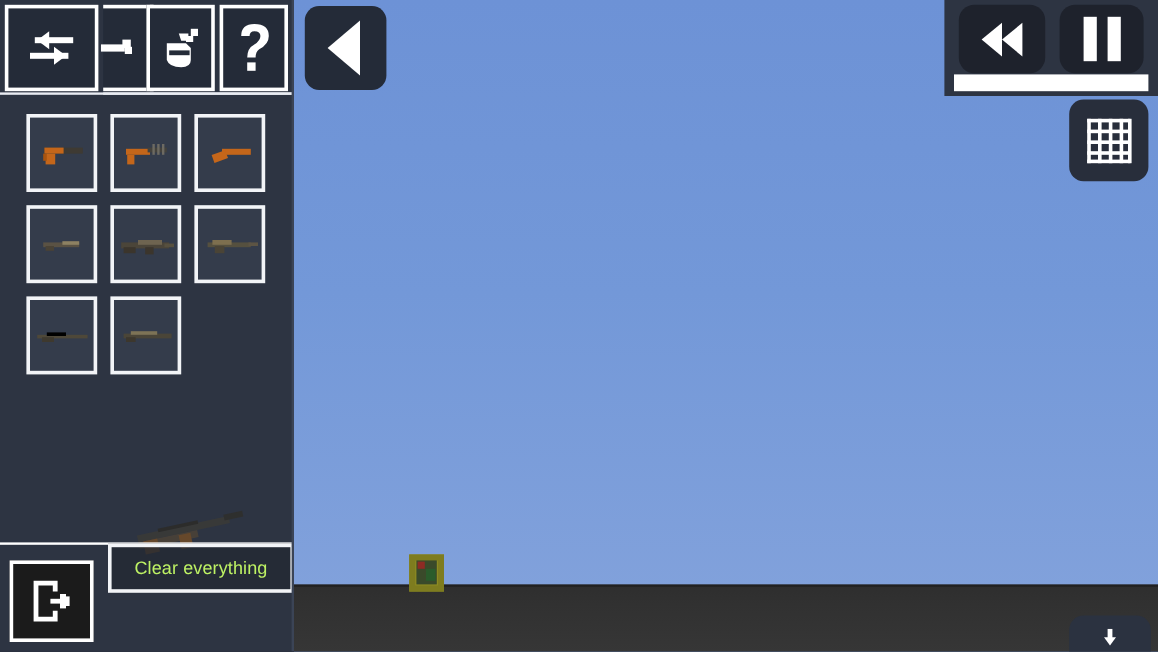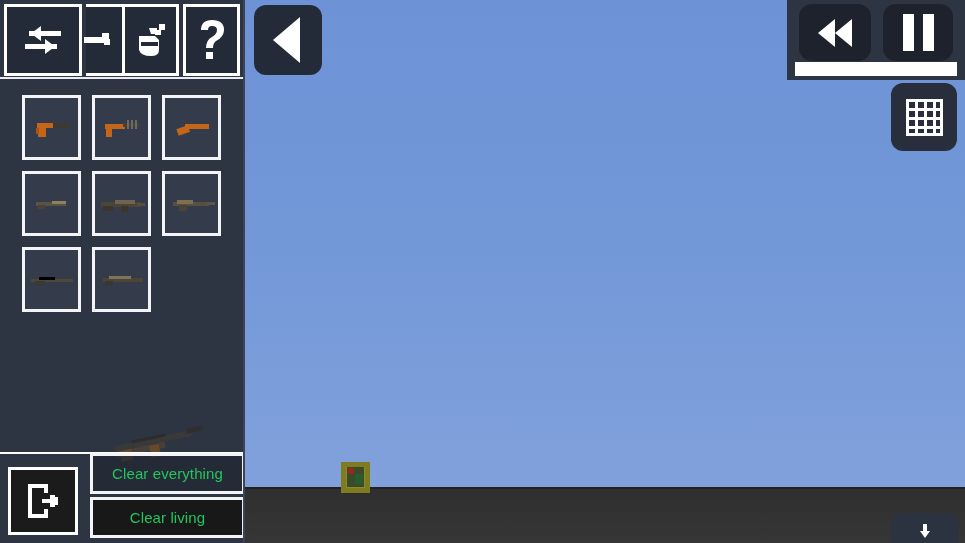--- a/index.html
+++ b/index.html
@@ -91,21 +91,21 @@
   }
   .exit-btn {
     position:absolute; left:8px; top:467px; width:70px; height:68px;
     background:#1b1b1b; border:3px solid #ffffff;
     display:flex; align-items:center; justify-content:center;
   }
   .clear-group { position:absolute; left:90px; top:453px; width:155px; }
   .clear-btn {
     width:155px; height:41px;
     border:3px solid #f2f4f7;
-    color:#22c55e; font-size:15px;
+    color:#bef264; font-size:15px;
     display:flex; align-items:center; justify-content:center;
     letter-spacing:.1px;
   }
   .clear-btn.c1 { background:rgba(35,40,50,.72); }
   .clear-btn.c2 { background:#181818; margin-top:3px; }
 
   
   .back-btn {
     position:absolute; left:254px; top:5px; width:68px; height:70px;
     background:#242b38; border-radius:12px;
@@ -303,21 +303,20 @@
       <svg width="42" height="42" viewBox="0 0 42 42">
         <path d="M6 4 H26 V13 H22 V8 H10 V34 H22 V29 H26 V38 H6 Z" fill="#fff"></path>
         <rect x="20" y="19" width="14" height="4" fill="#fff"></rect>
         <rect x="28" y="15" width="5" height="12" fill="#fff"></rect>
         <rect x="32" y="17" width="4" height="8" fill="#fff"></rect>
       </svg>
     </div>
 
     <div class="clear-group">
       <div class="clear-btn c1">Clear everything</div>
-      <div class="clear-btn c2">Clear living</div>
     </div>
 
     <div class="sidebar-edge"></div>
   </div>
 
   <div class="back-btn">
     <div class="tri-left"></div>
   </div>
 
   <div class="media-panel">

